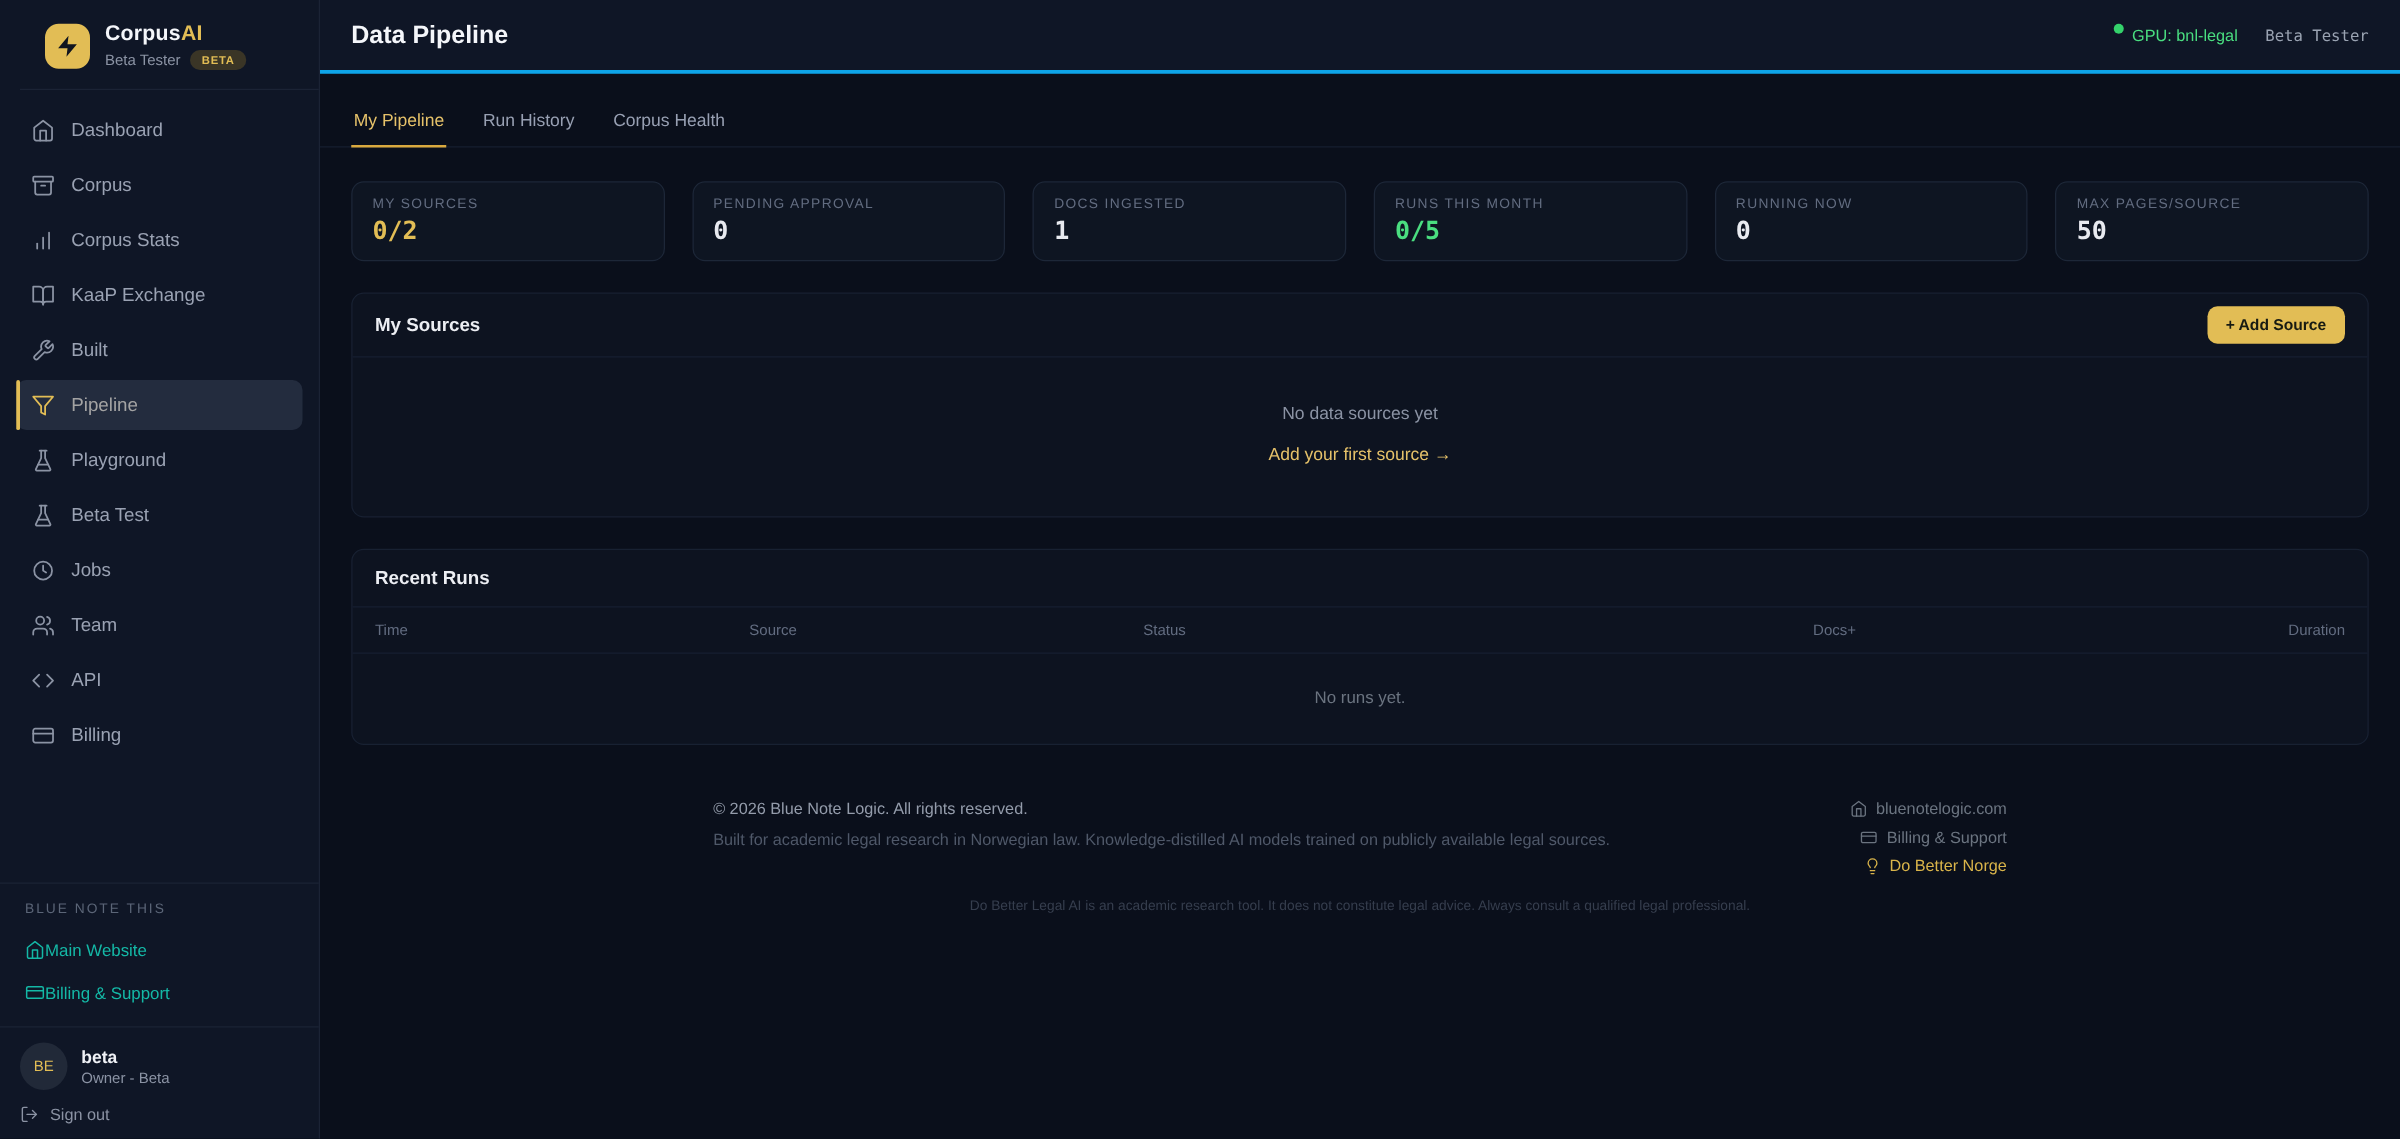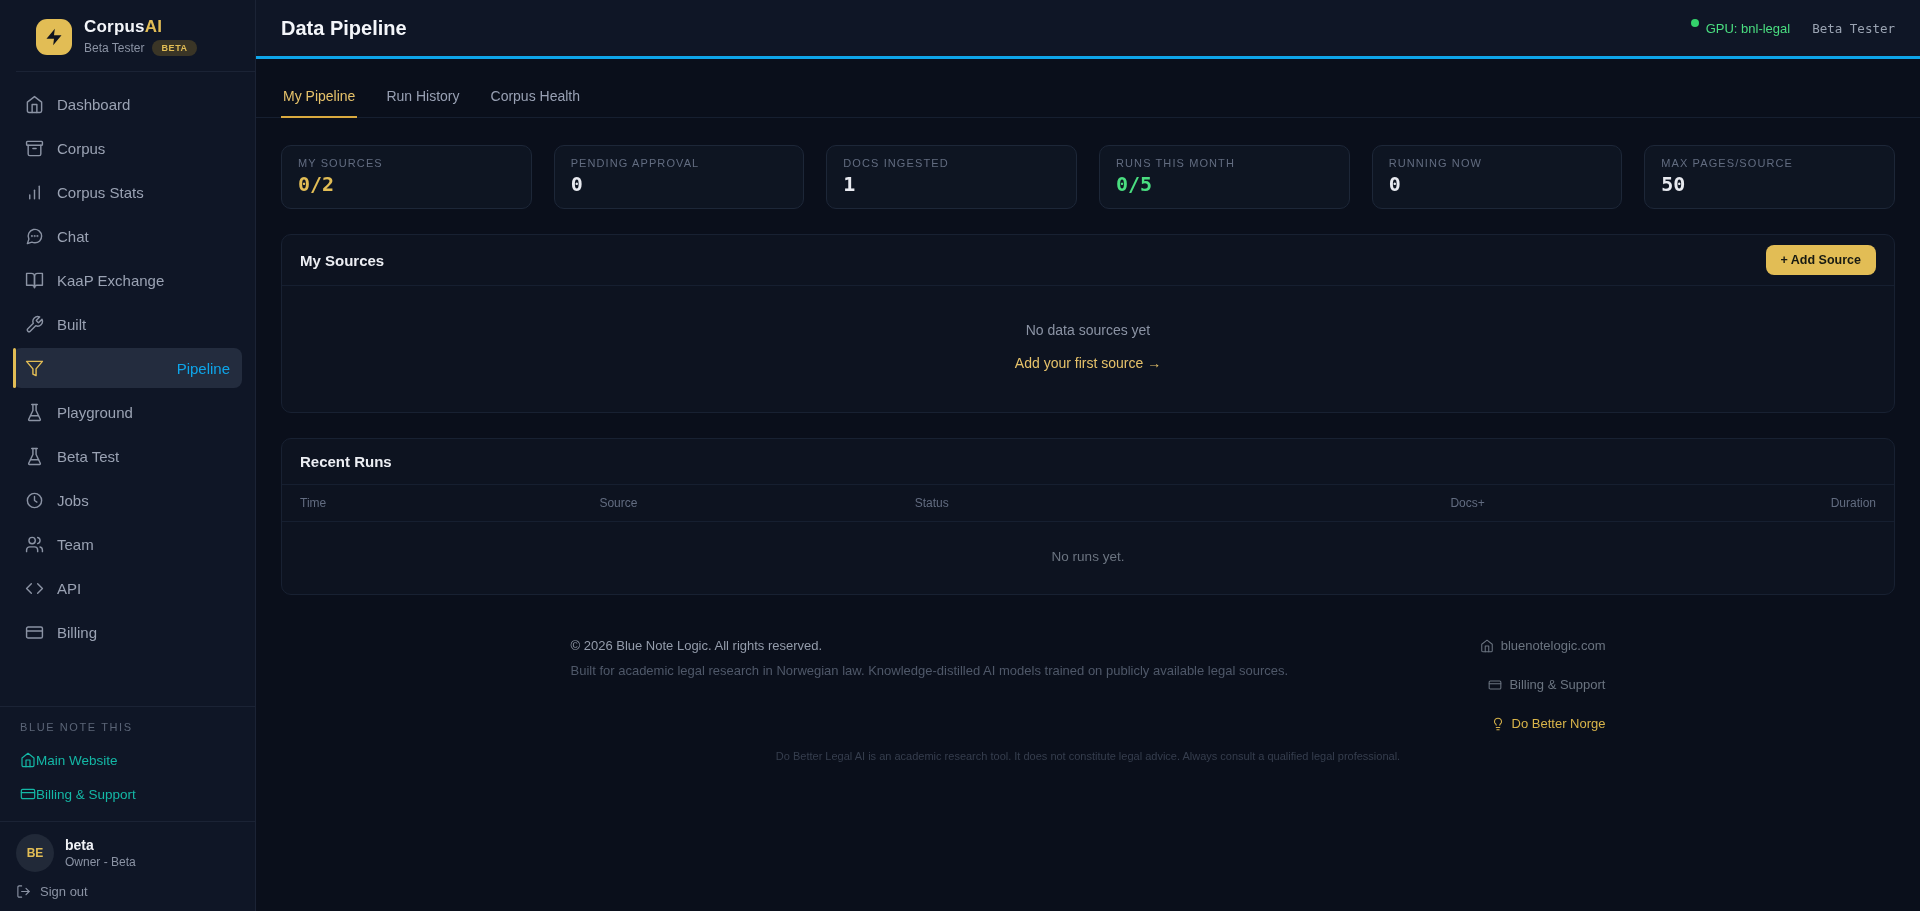--- a/index.html
+++ b/index.html
@@ -33,40 +33,40 @@
     background:#3a3526; color:#e2bd55; font-size:9px; font-weight:bold;
     letter-spacing:.6px; padding:3px 9px; border-radius:9px;
   }
   .nav { padding:12px 13px 0; }
   .nav-item {
     position:relative; display:flex; align-items:center; gap:13px;
     height:40px; padding:0 12px; margin-bottom:4px; border-radius:8px;
     color:#9aa2b3; font-size:15px; cursor:pointer;
   }
   .nav-item .icon { color:#8b93a4; }
-  .nav-item.active { background:#232c3e; color:#0ea5e9;justify-content:space-between; }
+  .nav-item.active { background:#232c3e; color:#a3a3a3; }
   .nav-item.active .icon { color:#e2bd55; }
   .nav-item.active::before {
     content:""; position:absolute; left:0; top:0; bottom:0; width:3px;
     background:#e2bd55; border-radius:3px;
   }
   .sidebar-bottom { margin-top:auto; }
   .side-divider { border-top:1px solid #1b2335; }
   .side-section { padding:14px 0 10px; }
   .side-section-label {
     font-size:11px; letter-spacing:1.6px; color:#5b6577; padding:0 20px 10px;
   }
   .side-link { display:flex; align-items:center; padding:9px 20px;
                color:#14b8a6; font-size:13.5px; cursor:pointer; }
   .side-link .icon svg { width:16px; height:16px; }
   .user-block { padding:12px 16px 4px; display:flex; align-items:center; gap:11px; }
   .avatar {
     width:38px; height:38px; border-radius:50%; background:#212938;
     display:flex; align-items:center; justify-content:center;
-    color:#e2bd55; font-size:12px; font-weight:bold;
+    color:#e2bd55; font-size:12px; font-weight:normal;
   }
   .user-name { font-size:14px; font-weight:bold; color:#f0f2f6; line-height:15px; }
   .user-role { font-size:12px; color:#8b93a4; margin-top:2px; }
   .signout-row { display:flex; align-items:center; gap:9px; padding:8px 16px 12px;
                  color:#8b93a4; font-size:13px; cursor:pointer; }
   .signout-row .icon svg { width:15px; height:15px; }
 
   
   .main { flex:1; display:flex; flex-direction:column; height:100%; overflow:hidden; }
   .topbar {
@@ -109,21 +109,21 @@
                      font-size:12px; color:#626c80; }
   .col-time{width:19%;} .col-source{width:20%;} .col-status{width:34%;}
   .col-docs{width:17%;} .col-duration{flex:1; text-align:right;}
   .runs-empty { text-align:center; padding:27px 0 30px; font-size:13.5px; color:#6b7480; }
 
   
   .footer { margin-top:43px; }
   .footer-inner { width:1035px; margin:0 auto; display:flex; justify-content:space-between; }
   .footer-line1 { font-size:13px; color:#949cab; }
   .footer-line2, .footer-line3 { font-size:13px; color:#4f5869; margin-top:10px; }
-  .footer-links { display:flex; flex-direction:column; align-items:flex-end; gap:24px; }
+  .footer-links { display:flex; flex-direction:column; align-items:flex-end; gap:8px; }
   .footer-link { display:flex; align-items:center; gap:7px; font-size:13px; color:#6b7480; cursor:pointer; }
   .footer-link .icon svg { width:14px; height:14px; }
   .footer-link.gold { color:#d9b44a; }
   .disclaimer { text-align:center; font-size:11px; color:#363e4e; margin-top:19px; }
 </style>
 </head>
 <body>
 
 <aside class="sidebar">
   <div class="logo-row">
@@ -163,31 +163,20 @@
     </div>
     <div class="nav-item">
       <span class="icon">
           <svg viewBox="0 0 24 24">
             <line x1="6" y1="20" x2="6" y2="15"></line>
             <line x1="12" y1="20" x2="12" y2="9"></line>
             <line x1="18" y1="20" x2="18" y2="4"></line>
           </svg>
         </span>
       <span>Corpus Stats</span>
-    </div>
-    <div class="nav-item">
-      <span class="icon">
-          <svg viewBox="0 0 24 24">
-            <path d="M21 11.5a8.38 8.38 0 0 1-8.5 8.5 8.5 8.5 0 0 1-3.8-.9L3 21l1.9-5.7A8.5 8.5 0 1 1 21 11.5z"></path>
-            <circle cx="8.7" cy="11.5" r="0.4"></circle>
-            <circle cx="12.2" cy="11.5" r="0.4"></circle>
-            <circle cx="15.7" cy="11.5" r="0.4"></circle>
-          </svg>
-        </span>
-      <span>Chat</span>
     </div>
     <div class="nav-item">
       <span class="icon">
           <svg viewBox="0 0 24 24">
             <path d="M2 3h6a4 4 0 0 1 4 4v14a3 3 0 0 0-3-3H2z"></path>
             <path d="M22 3h-6a4 4 0 0 0-4 4v14a3 3 0 0 1 3-3h7z"></path>
           </svg>
         </span>
       <span>KaaP Exchange</span>
     </div>

